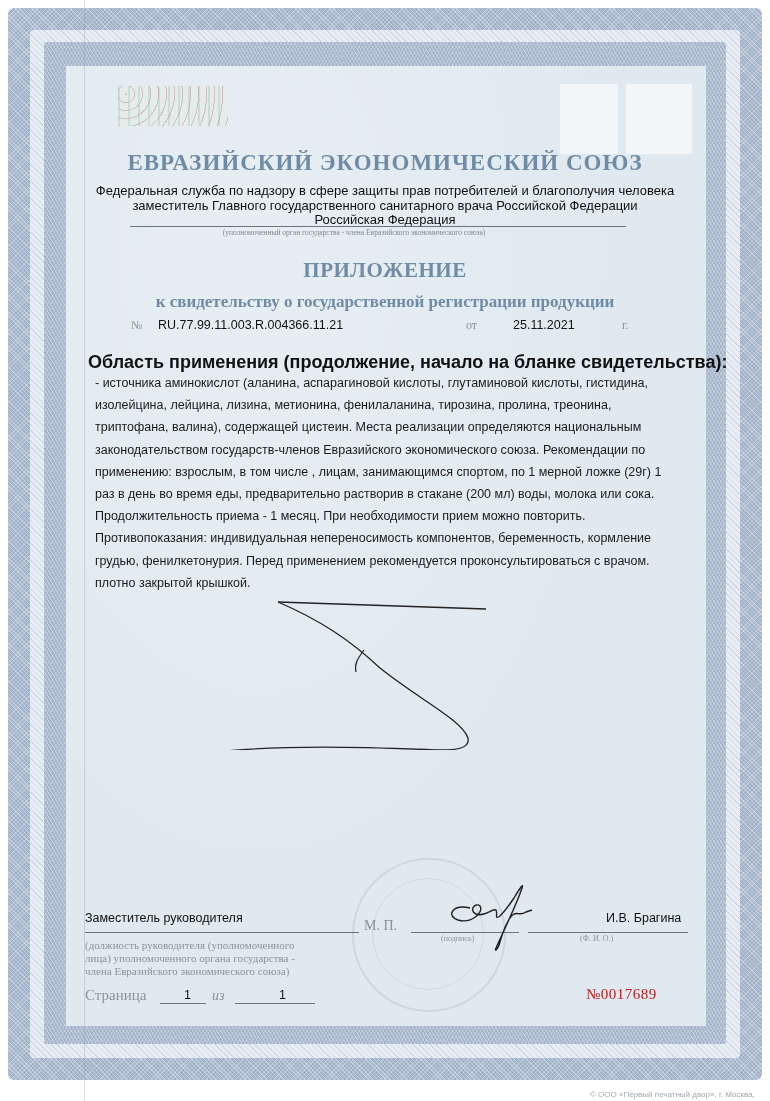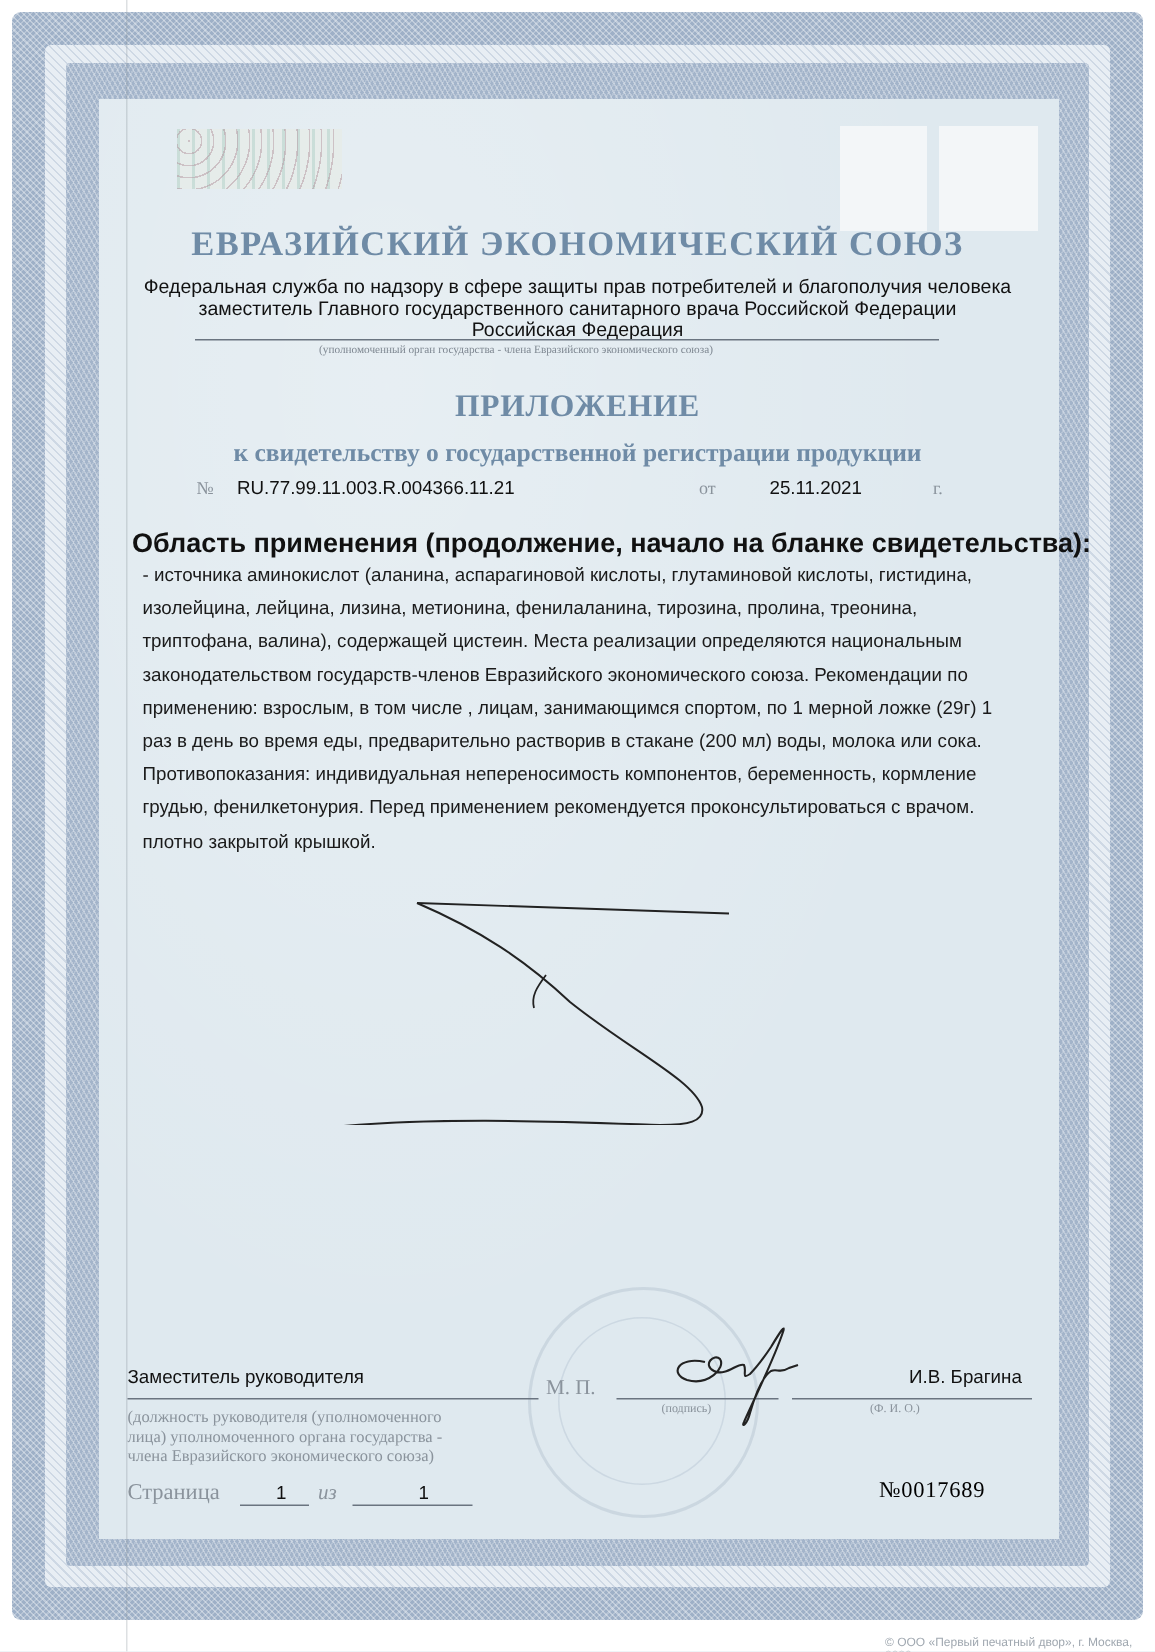--- a/index.html
+++ b/index.html
@@ -60,21 +60,21 @@
       left:0; width:770px; top:150px; text-align:center;
       font-size:23px; font-weight:bold; letter-spacing:1px; color:#6f8ba6;
     }
     .agency-line {
       left:0; width:770px; text-align:center; font-size:13px; color:#111;
       line-height:16px;
     }
     .authority-rule { left:130px; width:496px; top:226px; height:1px; background:#6a7480; }
     .authority-caption {
       left:0; width:688px; top:228px; text-align:center;
-      font-size:7.5px; color:#7f8892;
+      font-size:7.5px; color:#7f8892;padding-left:10px;
     }
     .appendix-title {
       left:0; width:770px; top:258px; text-align:center;
       font-size:21px; font-weight:bold; letter-spacing:0.5px; color:#6f8ba6;
     }
     .cert-sub {
       left:0; width:770px; top:292px; text-align:center;
       font-size:17px; font-weight:bold; color:#6f8ba6;
     }
     .cert-row { top:318px; font-size:12.5px; color:#111; }
@@ -113,21 +113,21 @@
 
     .pos-caption {
       left:85px; top:939px; width:280px; font-size:11px; line-height:13px; color:#8a939c;
     }
     .page-label { left:85px; top:987px; font-size:15px; color:#8a939c; }
     .page-rule1 { left:160px; top:1003px; width:46px; height:1px; background:#6a7480; }
     .page-num { left:184px; top:988px; font-size:12.5px; color:#111; }
     .of-label { left:212px; top:988px; font-size:14px; color:#8a939c;font-style:italic; }
     .page-rule2 { left:235px; top:1003px; width:80px; height:1px; background:#6a7480; }
     .page-total { left:279px; top:988px; font-size:12.5px; color:#111; }
-    .serial { left:586px; top:986px; font-size:15px; letter-spacing:0.5px; color:#000000; }
+    .serial { left:586px; top:986px; font-size:15px; letter-spacing:0.5px; color:#b91c1c; }
 
     .imprint { left:590px; top:1090px; font-size:8px; color:#a0a8b0; }
   </style>
 </head>
 <body>
 
 <div class="frame-outer"></div>
 <div class="frame-white"></div>
 <div class="frame-inner"></div>
 <div class="paper"></div>
@@ -153,20 +153,21 @@
 <div class="abs year-sign serif">г.</div>
 
 <div class="abs scope-heading">Область применения (продолжение, начало на бланке свидетельства):</div>
 <div class="abs scope-body">
   <p>- источника аминокислот (аланина, аспарагиновой кислоты, глутаминовой кислоты, гистидина,</p>
   <p>изолейцина, лейцина, лизина, метионина, фенилаланина, тирозина, пролина, треонина,</p>
   <p>триптофана, валина), содержащей цистеин. Места реализации определяются национальным</p>
   <p>законодательством государств-членов Евразийского экономического союза. Рекомендации по</p>
   <p>применению: взрослым, в том числе , лицам, занимающимся спортом, по 1 мерной ложке (29г) 1</p>
   <p>раз в день во время еды, предварительно растворив в стакане (200 мл) воды, молока или сока.</p>
+  <p>Продолжительность приема - 1 месяц. При необходимости прием можно повторить.</p>
   <p>Противопоказания: индивидуальная непереносимость компонентов, беременность, кормление</p>
   <p>грудью, фенилкетонурия. Перед применением рекомендуется проконсультироваться с врачом.</p>
   <p>плотно закрытой крышкой.</p>
 </div>
 
 <svg class="abs z-mark" viewBox="0 0 300 170">
   <path d="M78 22 L286 29" stroke="#222" stroke-width="1.3" fill="none"></path>
   <path d="M78 22 C120 40, 150 60, 180 88 C220 120, 262 140, 268 158 C270 168, 258 170, 240 170 C180 168, 90 164, 15 172" stroke="#222" stroke-width="1.3" fill="none"></path>
   <path d="M164 70 C158 78, 154 84, 156 92" stroke="#222" stroke-width="1.2" fill="none"></path>
 </svg>

